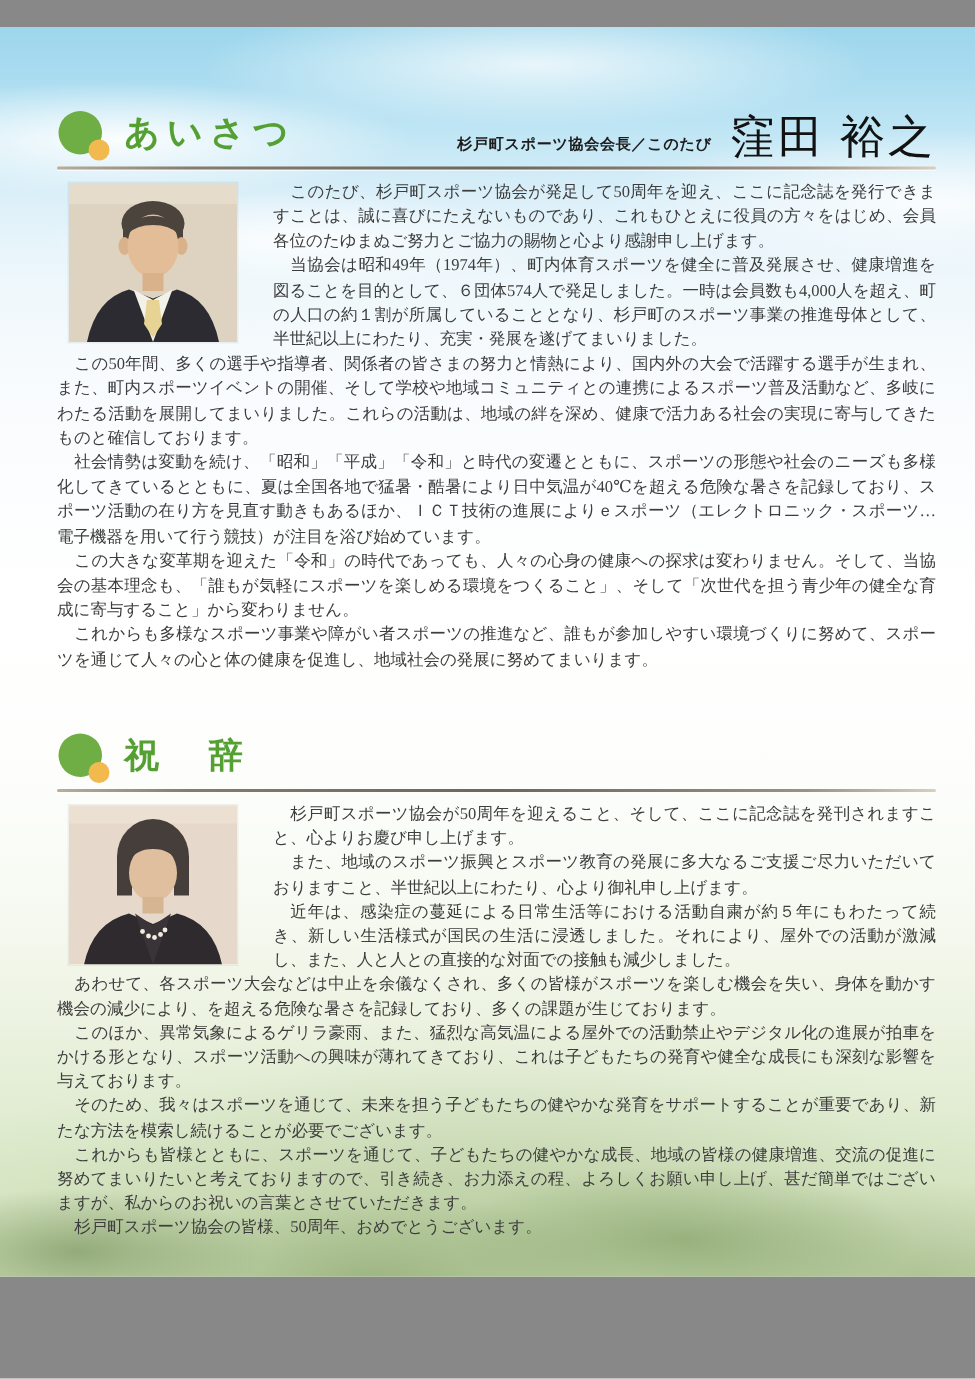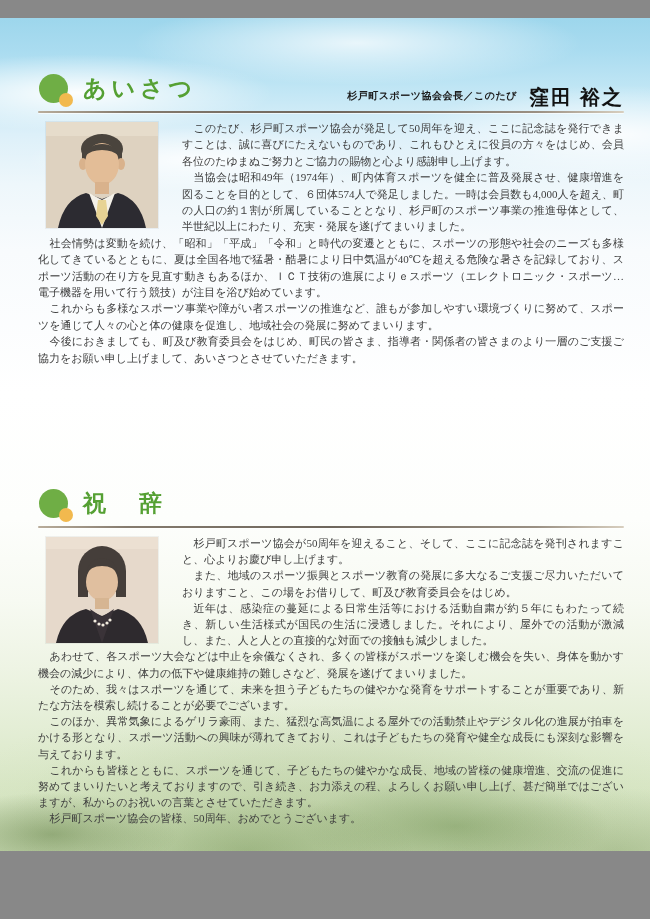--- a/index.html
+++ b/index.html
@@ -31,21 +31,21 @@
   .logo{position:relative;width:36px;height:36px;flex:0 0 auto;}
   .logo .big{position:absolute;left:1px;top:2px;width:29px;height:29px;border-radius:50%;background:#6fae45;}
   .logo .small{position:absolute;left:21px;top:21px;width:14px;height:14px;border-radius:50%;background:#f2b94e;}
   .heading{
     margin:0;font-family:"Liberation Sans","DejaVu Sans",sans-serif;
     font-size:23px;font-weight:bold;color:#55a033;letter-spacing:5px;line-height:1;
     padding-bottom:4px;
   }
   .author{display:flex;align-items:flex-end;gap:12px;}
   .author-title{font-size:10px;font-weight:700;color:#1d1d1d;letter-spacing:.5px;padding-bottom:5px;}
-  .author-name{font-size:20px;font-weight:bold;color:#121212;letter-spacing:2px;line-height:1;padding-bottom:1px;}
+  .author-name{font-size:30px;font-weight:normal;color:#121212;letter-spacing:2px;line-height:1;padding-bottom:1px;}
   .rule{
     height:2px;margin-top:3px;border-radius:1px;
     background:linear-gradient(90deg,#b9ad9b,#857b6e 15%,#6e665c 50%,#9a9083 85%,#d8cfbf 100%);
     box-shadow:0 1px 0 rgba(255,255,255,.6);
   }
   .body{
     margin-top:7px;
     font-size:11px;line-height:16.4px;color:#3d3d3d;
     text-align:justify;
   }
@@ -91,23 +91,24 @@
           <ellipse cx="56" cy="42" rx="17" ry="21" fill="#e3bd97"></ellipse>
           <path d="M39 34 Q45 28 56 28 Q67 28 73 34 Q70 22 56 22 Q42 22 39 34 Z" fill="#4a443d"></path>
           <rect x="49" y="60" width="14" height="12" fill="#d9b28c"></rect>
           <path d="M12 106 Q18 77 40 71 L56 77 L72 71 Q94 77 100 106 Z" fill="#2c2b31"></path>
           <path d="M43 71 L56 106 L69 71 L56 78 Z" fill="#f4f1e8"></path>
           <path d="M52 78 L60 78 L62 94 L56 103 L50 94 Z" fill="#e7d394"></path>
         </svg>
       </span>
       <p>このたび、杉戸町スポーツ協会が発足して50周年を迎え、ここに記念誌を発行できますことは、誠に喜びにたえないものであり、これもひとえに役員の方々をはじめ、会員各位のたゆまぬご努力とご協力の賜物と心より感謝申し上げます。</p>
       <p>当協会は昭和49年（1974年）、町内体育スポーツを健全に普及発展させ、健康増進を図ることを目的として、６団体574人で発足しました。一時は会員数も4,000人を超え、町の人口の約１割が所属していることとなり、杉戸町のスポーツ事業の推進母体として、半世紀以上にわたり、充実・発展を遂げてまいりました。</p>
+      <p>この50年間、多くの選手や指導者、関係者の皆さまの努力と情熱により、国内外の大会で活躍する選手が生まれ、また、町内スポーツイベントの開催、そして学校や地域コミュニティとの連携によるスポーツ普及活動など、多岐にわたる活動を展開してまいりました。これらの活動は、地域の絆を深め、健康で活力ある社会の実現に寄与してきたものと確信しております。</p>
       <p>社会情勢は変動を続け、「昭和」「平成」「令和」と時代の変遷とともに、スポーツの形態や社会のニーズも多様化してきているとともに、夏は全国各地で猛暑・酷暑により日中気温が40℃を超える危険な暑さを記録しており、スポーツ活動の在り方を見直す動きもあるほか、ＩＣＴ技術の進展によりｅスポーツ（エレクトロニック・スポーツ…電子機器を用いて行う競技）が注目を浴び始めています。</p>
+      <p>この大きな変革期を迎えた「令和」の時代であっても、人々の心身の健康への探求は変わりません。そして、当協会の基本理念も、「誰もが気軽にスポーツを楽しめる環境をつくること」、そして「次世代を担う青少年の健全な育成に寄与すること」から変わりません。</p>
       <p>これからも多様なスポーツ事業や障がい者スポーツの推進など、誰もが参加しやすい環境づくりに努めて、スポーツを通じて人々の心と体の健康を促進し、地域社会の発展に努めてまいります。</p>
-      <p>今後におきましても、町及び教育委員会をはじめ、町民の皆さま、指導者・関係者の皆さまのより一層のご支援ご協力をお願い申し上げまして、あいさつとさせていただきます。</p>
     </div>
   </section>
 
   <section class="block" id="s2">
     <header class="sec-head">
       <div class="head-left">
         <span class="logo">
           <span class="big"></span>
           <span class="small"></span>
         </span>
@@ -129,23 +130,23 @@
           <path d="M10 106 Q16 78 40 72 L56 79 L72 72 Q96 78 102 106 Z" fill="#2e2a2e"></path>
           <path d="M44 72 L56 106 L68 72 L56 80 Z" fill="#3a3338"></path>
           <circle cx="49" cy="84" r="1.6" fill="#f2ecdf"></circle>
           <circle cx="53" cy="87" r="1.6" fill="#f2ecdf"></circle>
           <circle cx="57" cy="88" r="1.6" fill="#f2ecdf"></circle>
           <circle cx="61" cy="86" r="1.6" fill="#f2ecdf"></circle>
           <circle cx="64" cy="83" r="1.6" fill="#f2ecdf"></circle>
         </svg>
       </span>
       <p>杉戸町スポーツ協会が50周年を迎えること、そして、ここに記念誌を発刊されますこと、心よりお慶び申し上げます。</p>
-      <p>また、地域のスポーツ振興とスポーツ教育の発展に多大なるご支援ご尽力いただいておりますこと、この場をお借りして、町及び教育委員会をはじめ。</p>
+      <p>また、地域のスポーツ振興とスポーツ教育の発展に多大なるご支援ご尽力いただいておりますこと、半世紀以上にわたり、心より御礼申し上げます。</p>
       <p>近年は、感染症の蔓延による日常生活等における活動自粛が約５年にもわたって続き、新しい生活様式が国民の生活に浸透しました。それにより、屋外での活動が激減し、また、人と人との直接的な対面での接触も減少しました。</p>
-      <p>あわせて、各スポーツ大会などは中止を余儀なくされ、多くの皆様がスポーツを楽しむ機会を失い、身体を動かす機会の減少により、体力の低下や健康維持の難しさなど、発展を遂げてまいりました。</p>
+      <p>あわせて、各スポーツ大会などは中止を余儀なくされ、多くの皆様がスポーツを楽しむ機会を失い、身体を動かす機会の減少により、を超える危険な暑さを記録しており、多くの課題が生じております。</p>
+      <p>このほか、異常気象によるゲリラ豪雨、また、猛烈な高気温による屋外での活動禁止やデジタル化の進展が拍車をかける形となり、スポーツ活動への興味が薄れてきており、これは子どもたちの発育や健全な成長にも深刻な影響を与えております。</p>
       <p>そのため、我々はスポーツを通じて、未来を担う子どもたちの健やかな発育をサポートすることが重要であり、新たな方法を模索し続けることが必要でございます。</p>
-      <p>このほか、異常気象によるゲリラ豪雨、また、猛烈な高気温による屋外での活動禁止やデジタル化の進展が拍車をかける形となり、スポーツ活動への興味が薄れてきており、これは子どもたちの発育や健全な成長にも深刻な影響を与えております。</p>
       <p>これからも皆様とともに、スポーツを通じて、子どもたちの健やかな成長、地域の皆様の健康増進、交流の促進に努めてまいりたいと考えておりますので、引き続き、お力添えの程、よろしくお願い申し上げ、甚だ簡単ではございますが、私からのお祝いの言葉とさせていただきます。</p>
       <p>杉戸町スポーツ協会の皆様、50周年、おめでとうございます。</p>
     </div>
   </section>
 
 </div>
 
 </body></html>

